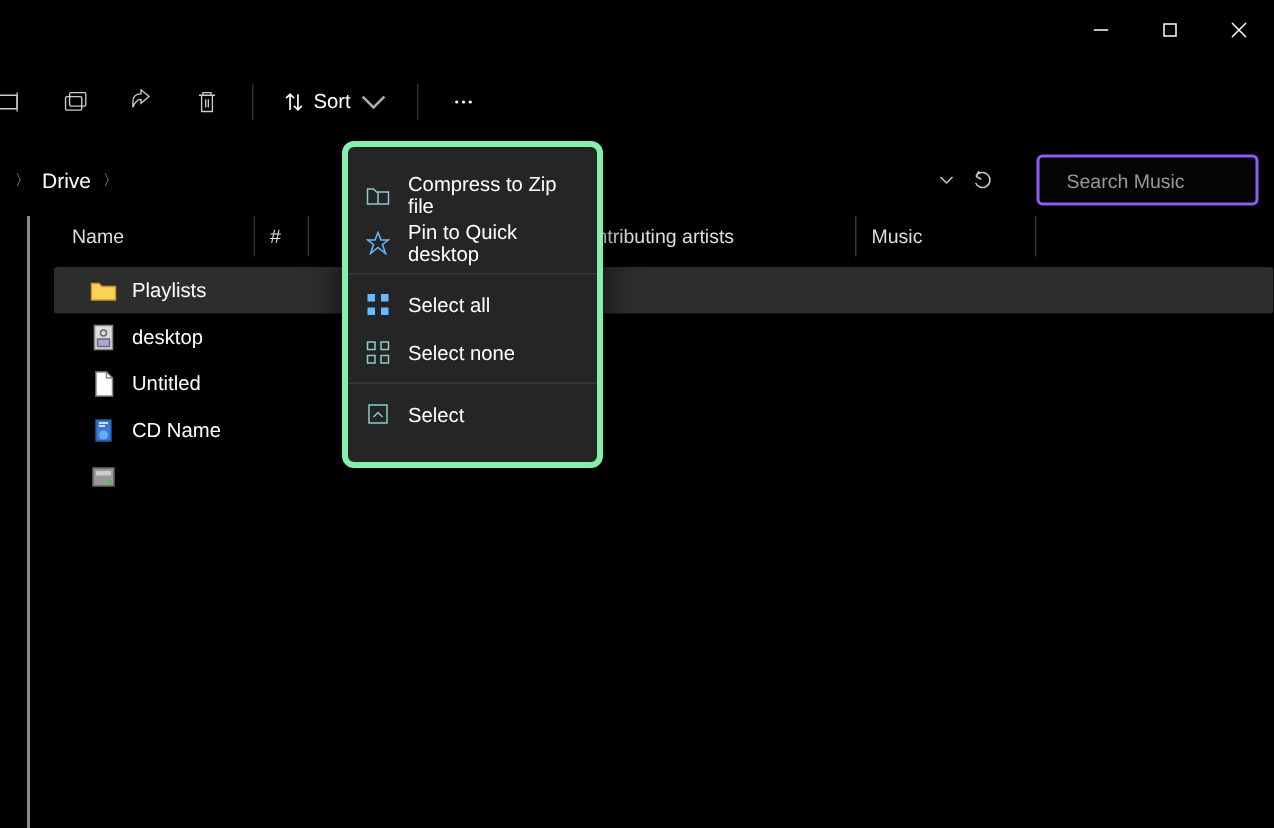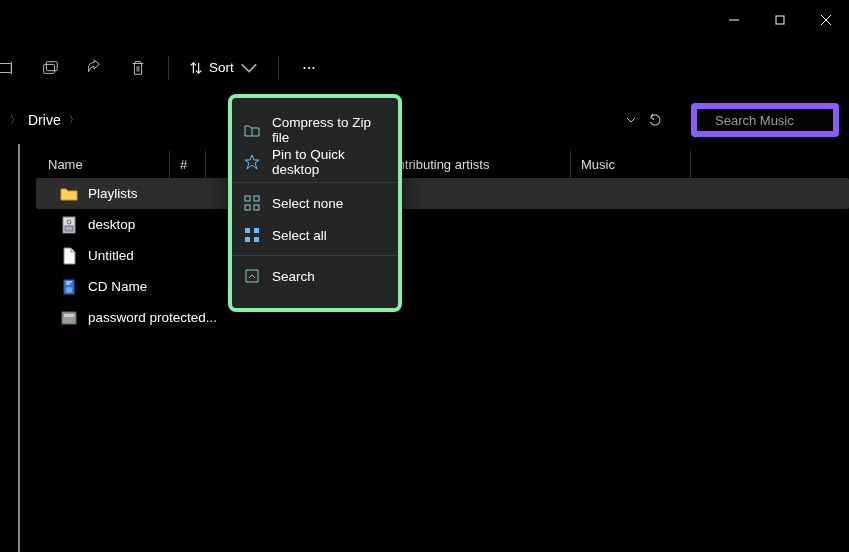--- a/index.html
+++ b/index.html
@@ -55,40 +55,40 @@
 .addr-wrapper {
   flex: 1; height: 34px;
   display: flex; align-items: center;
   justify-content: flex-end;
   gap: 10px;
 }
 .addr-wrapper .dd { color: #ccc; }
 .addr-wrapper .rf { color: #ccc; }
 .search {
   width: 148px; height: 34px;
-  border: 6px solid #8b5cf6;
+  border: 2px solid #8b5cf6;
   border-radius: 4px;
   display: flex; align-items: center;
   padding: 0 10px; gap: 8px;
   background: rgba(255,255,255,0.02);
   margin-left: 20px;
 }
 .search input {
   flex: 1; background: none; border: none;
   color: #fff; font-size: 13px; outline: none;
 }
 .search input::placeholder { color: #999; }
 
 .content {
   position: absolute; top: 144px; left: 18px; right: 0; bottom: 0;
   border-left: 2px solid #888;
   padding-left: 0;
 }
 .colheaders {
-  height: 34px; display: flex; align-items: flex-end;
+  height: 34px; display: flex; align-items: flex-start;
   padding-left: 18px;
 }
 .colh {
   font-size: 13px; color: #ddd;
   padding: 6px 10px;
   border-right: 1px solid #333;
 }
 .colh.name { flex: 0 0 132px; }
 .colh.num { flex: 0 0 36px; }
 .colh.contrib { flex: 0 0 200px; margin-left: 165px; }
@@ -257,21 +257,20 @@
         <span class="name">CD Name</span>
       </div>
       <div class="row">
         <span class="ico">
           <svg viewBox="0 0 18 18" width="18" height="18">
             <rect x="2" y="3" width="14" height="12" fill="#999" stroke="#666"></rect>
             <rect x="4" y="5" width="10" height="3" fill="#ccc"></rect>
             <circle cx="13" cy="12" r="1.5" fill="#5b5"></circle>
           </svg>
         </span>
-        <span class="name">password protected...</span>
       </div>
     </div>
 </div>
 
 <div class="menu" id="menu">
     <div class="mi">
       <span class="mico">
         <svg viewBox="0 0 16 16">
           <path d="M1 4 L5 4 L7 6 L15 6 L15 14 L1 14 Z" fill="none" stroke="#8cc"></path>
           <line x1="8" y1="6" x2="8" y2="14" stroke="#8cc"></line>
@@ -281,45 +280,45 @@
     </div>
     <div class="mi">
       <span class="mico">
         <svg viewBox="0 0 16 16">
           <path d="M8 1 L10 6 L15 6 L11 9 L13 15 L8 11 L3 15 L5 9 L1 6 L6 6 Z" fill="none" stroke="#6bf"></path>
         </svg>
       </span>
       <span>Pin to Quick desktop</span>
     </div>
     <div class="msep"></div>
+    <div class="mi">
+      <span class="mico">
+        <svg viewBox="0 0 16 16">
+          <rect x="1" y="1" width="5" height="5" fill="#6bf"></rect>
+          <rect x="10" y="1" width="5" height="5" fill="#6bf"></rect>
+          <rect x="1" y="10" width="5" height="5" fill="#6bf"></rect>
+          <rect x="10" y="10" width="5" height="5" fill="#6bf"></rect>
+        </svg>
+      </span>
+      <span>Select all</span>
+    </div>
     <div class="mi">
       <span class="mico">
         <svg viewBox="0 0 16 16">
           <rect x="1" y="1" width="5" height="5" fill="none" stroke="#8cc"></rect>
           <rect x="10" y="1" width="5" height="5" fill="none" stroke="#8cc"></rect>
           <rect x="1" y="10" width="5" height="5" fill="none" stroke="#8cc"></rect>
           <rect x="10" y="10" width="5" height="5" fill="none" stroke="#8cc"></rect>
         </svg>
       </span>
       <span>Select none</span>
     </div>
-    <div class="mi">
-      <span class="mico">
-        <svg viewBox="0 0 16 16">
-          <rect x="1" y="1" width="5" height="5" fill="#6bf"></rect>
-          <rect x="10" y="1" width="5" height="5" fill="#6bf"></rect>
-          <rect x="1" y="10" width="5" height="5" fill="#6bf"></rect>
-          <rect x="10" y="10" width="5" height="5" fill="#6bf"></rect>
-        </svg>
-      </span>
-      <span>Select all</span>
-    </div>
     <div class="msep"></div>
     <div class="mi">
       <span class="mico">
         <svg viewBox="0 0 16 16">
           <rect x="2" y="2" width="12" height="12" fill="none" stroke="#8cc"></rect>
           <path d="M5 10 L8 7 L11 10" fill="none" stroke="#8cc"></path>
         </svg>
       </span>
-      <span>Search</span>
+      <span>Select</span>
     </div>
   </div>
 
 </body></html>

